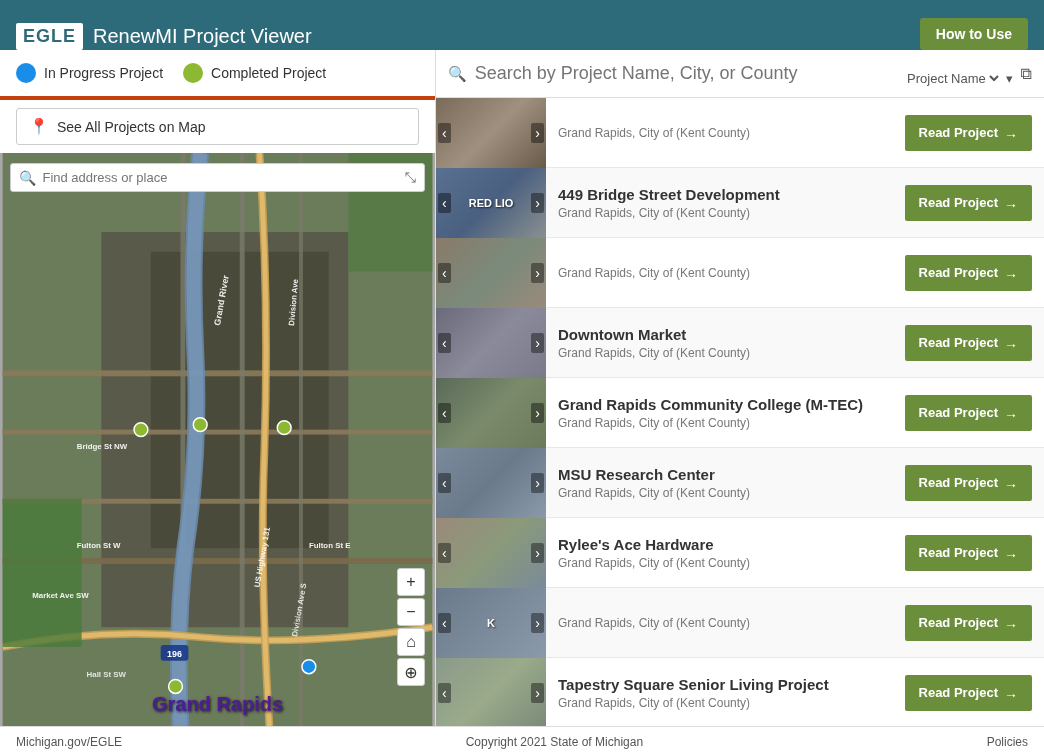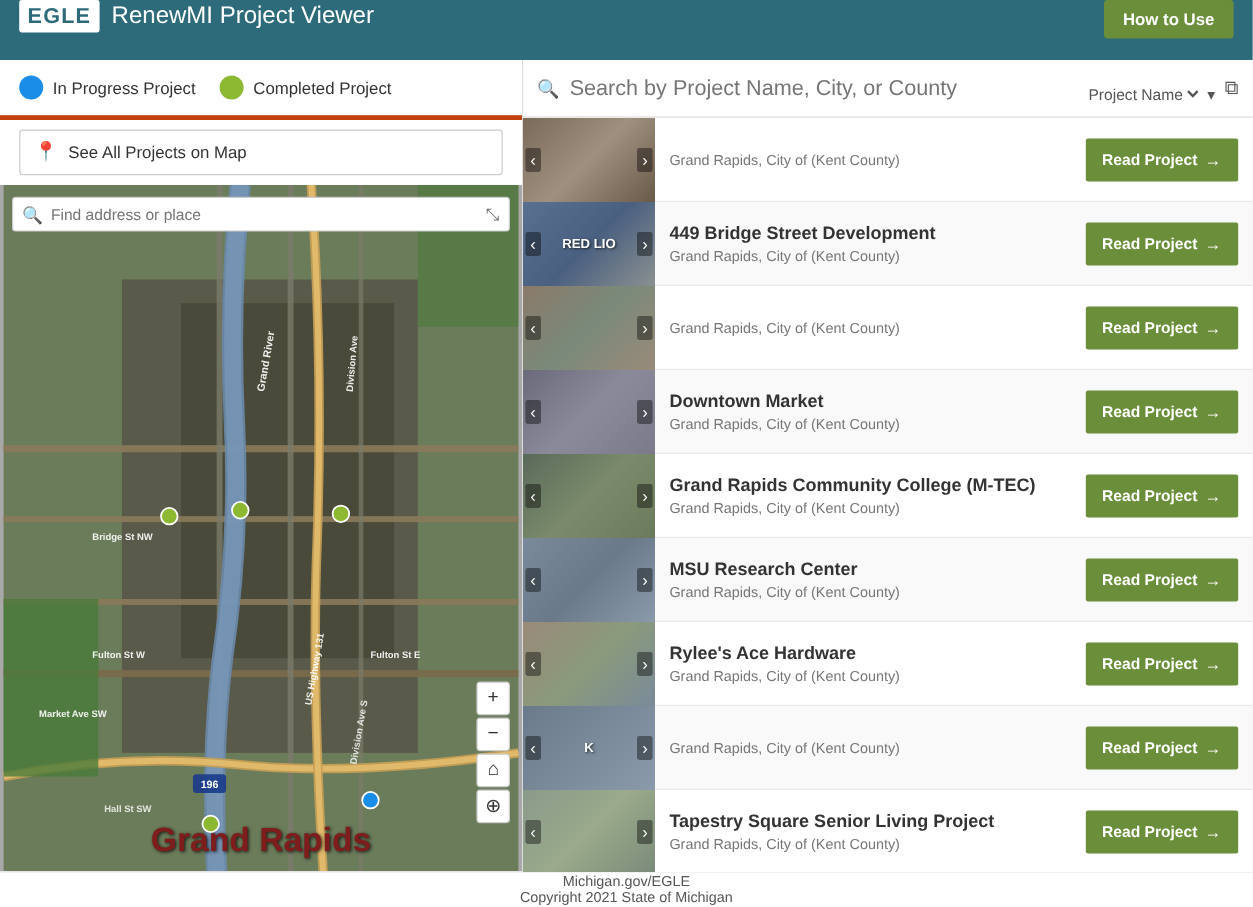--- a/index.html
+++ b/index.html
@@ -3,21 +3,21 @@
   <meta charset="utf-8">
   <style>
     * { box-sizing: border-box; margin: 0; padding: 0; }
     body { font-family: Arial, sans-serif; width: 1044px; height: 756px; overflow: hidden; background: #f0f0f0; }
 
     
     #header {
       background: #2d6b7a;
       height: 50px;
       display: flex;
-      align-items: flex-start;
+      align-items: flex-end;
       padding: 0 16px;
       justify-content: space-between;
     }
     #header-left {
       display: flex;
       align-items: center;
       gap: 12px;
     }
     #logo-area {
       display: flex;
@@ -187,22 +187,22 @@
       align-items: center;
       justify-content: center;
       color: #333;
     }
     #map-label {
       position: absolute;
       bottom: 10px;
       left: 50%;
       transform: translateX(-50%);
       font-weight: bold;
-      font-size: 28px;
-      color: #7f1d1d;
+      font-size: 20px;
+      color: #4c1d95;
       text-shadow: 1px 1px 3px rgba(0,0,0,0.8);
       pointer-events: none;
     }
 
     
     #right-panel {
       flex: 1;
       display: flex;
       flex-direction: column;
       background: #f5f5f5;
@@ -324,21 +324,20 @@
     #footer {
       height: 30px;
       background: white;
       border-top: 1px solid #ddd;
       display: flex;
       align-items: center;
       justify-content: space-between;
       padding: 0 16px;
       font-size: 12px;
       color: #555;
-      flex-direction: column;
     }
     #footer-center {
       color: #555;
     }
 
     
     .thumb-1 { background: linear-gradient(135deg, #7a6a5a 0%, #a09080 50%, #6a5a4a 100%); }
     .thumb-2 { background: linear-gradient(135deg, #5a7090 0%, #4a6080 50%, #8a9090 100%); }
     .thumb-3 { background: linear-gradient(135deg, #8a7a6a 0%, #7a8a7a 50%, #9a8a7a 100%); }
     .thumb-4 { background: linear-gradient(135deg, #6a6a7a 0%, #8a8a9a 50%, #7a7a8a 100%); }

